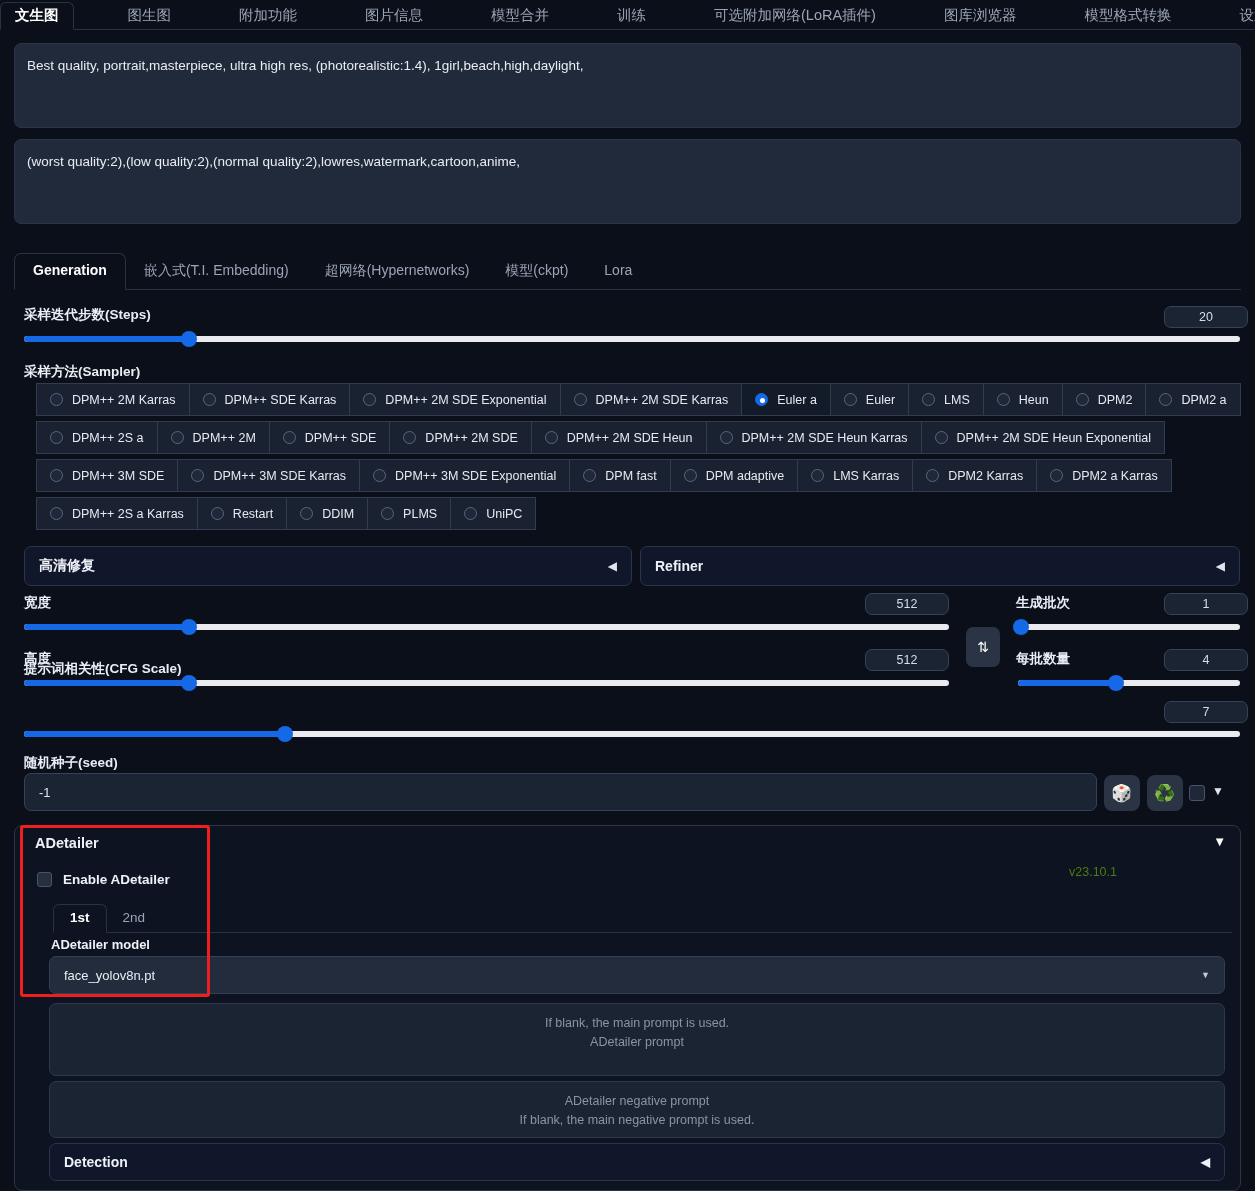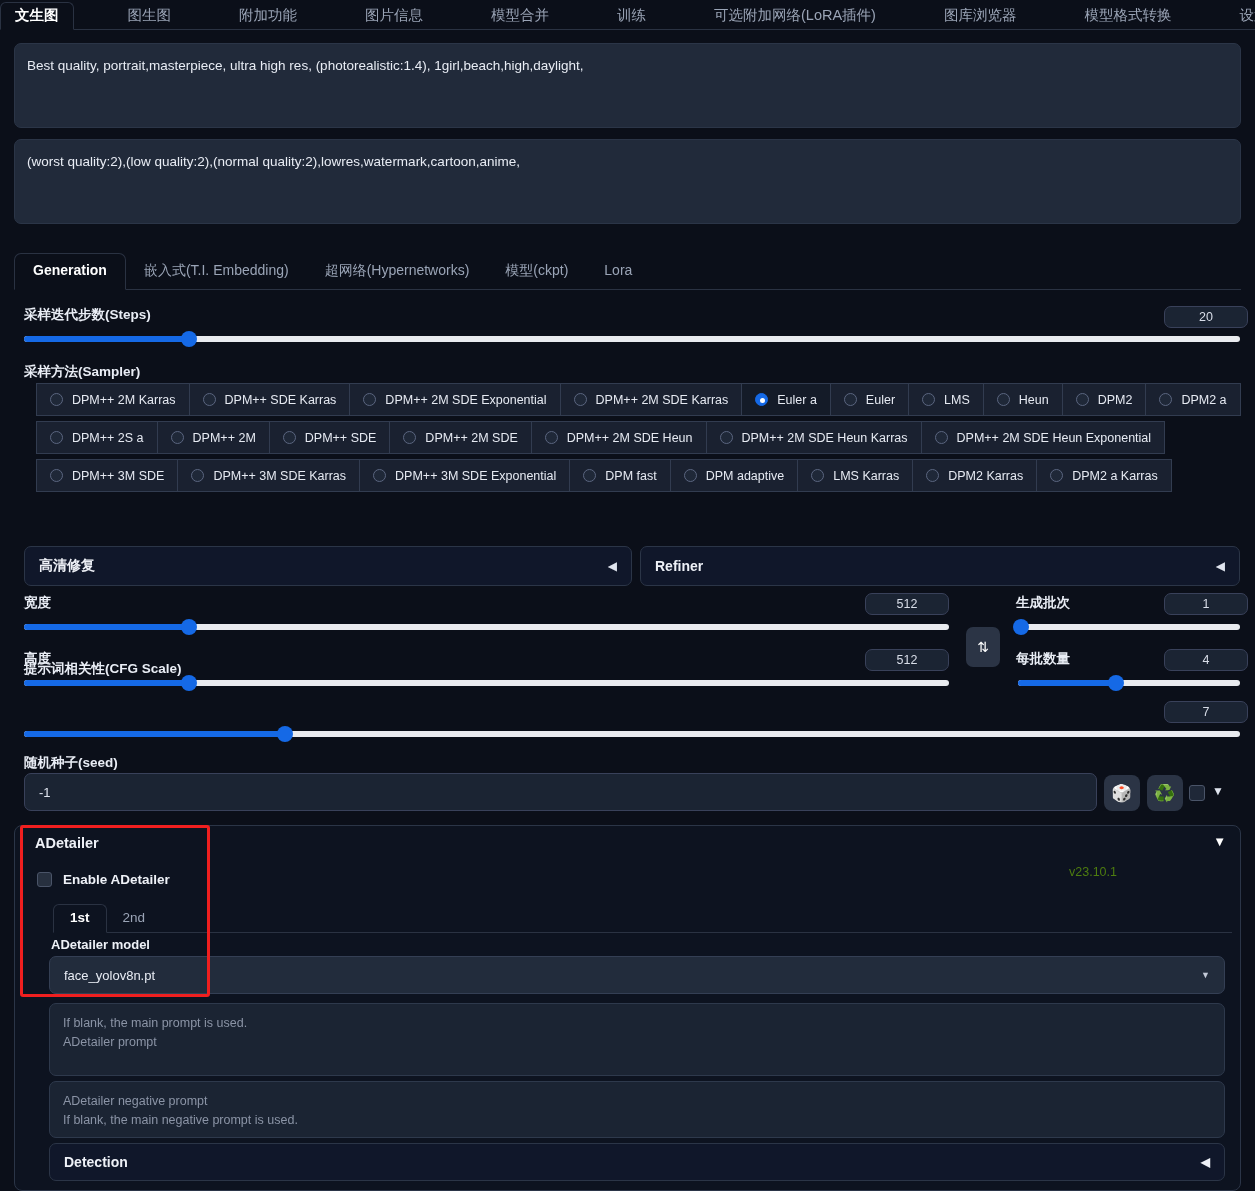--- a/index.html
+++ b/index.html
@@ -213,20 +213,21 @@
     position:absolute; left:1212px; top:784px;
     color:#dfe4ee; font-size:12px; cursor:pointer;
   }
 
   
   #adetailer-panel {
     position:absolute; left:14px; top:825px; width:1227px; height:366px;
     background:#0d1320;
     border:1px solid #2b3547;
     border-radius:8px;
+    text-align:center;
   }
   #ad-title {
     position:absolute; left:20px; top:9px;
     font-size:14.5px; font-weight:600; color:#eef1f7;
   }
   #ad-collapse {
     position:absolute; right:14px; top:8px;
     font-size:13px; color:#ffffff; cursor:pointer;
   }
   #ad-version {
@@ -452,20 +453,42 @@
       </div>
       <div class="samp">
         <span class="rdo"></span>
         <span>DPM2 Karras</span>
       </div>
       <div class="samp">
         <span class="rdo"></span>
         <span>DPM2 a Karras</span>
       </div>
     </div>
+    <div class="samp-row">
+      <div class="samp">
+        <span class="rdo"></span>
+        <span>DPM++ 2S a Karras</span>
+      </div>
+      <div class="samp">
+        <span class="rdo"></span>
+        <span>Restart</span>
+      </div>
+      <div class="samp">
+        <span class="rdo"></span>
+        <span>DDIM</span>
+      </div>
+      <div class="samp">
+        <span class="rdo"></span>
+        <span>PLMS</span>
+      </div>
+      <div class="samp">
+        <span class="rdo"></span>
+        <span>UniPC</span>
+      </div>
+    </div>
   </div>
 
 <div class="accordion" id="hires" style="left:24px; top:546px; width:608px;">
   <span class="acc-title">高清修复</span>
   <span class="arrow">◀</span>
 </div>
 <div class="accordion" id="refiner" style="left:640px; top:546px; width:600px;">
   <span class="acc-title">Refiner</span>
   <span class="arrow">◀</span>
 </div>

